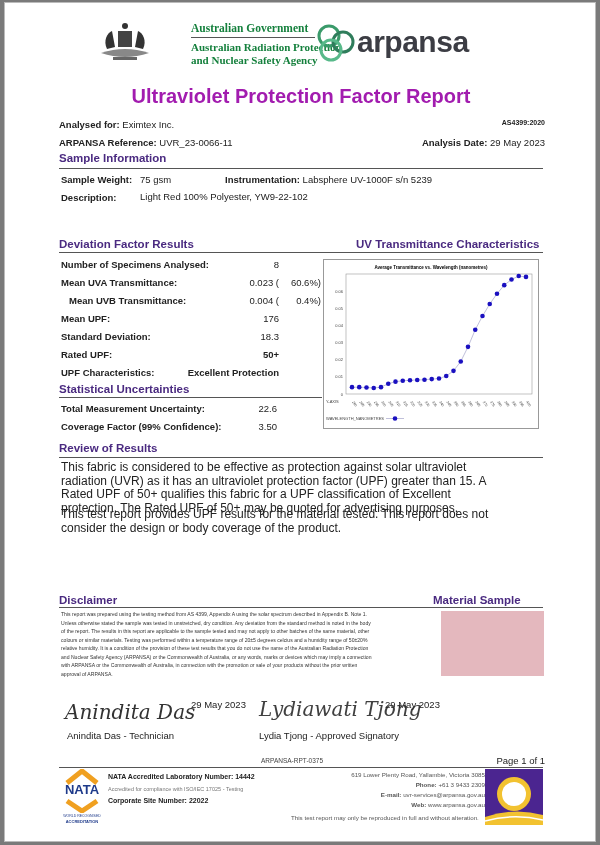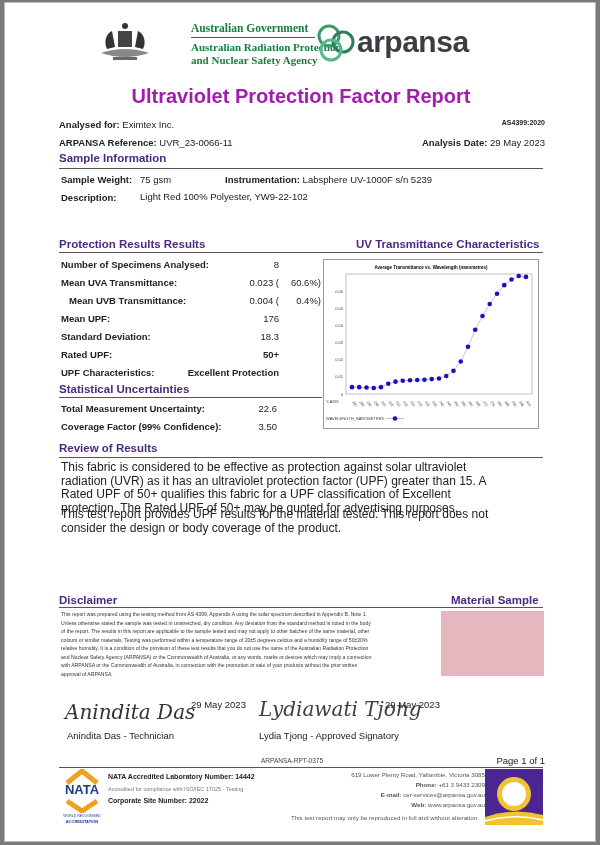--- a/index.html
+++ b/index.html
@@ -83,21 +83,21 @@
   <div class="abs rule" style="left:54px; top:165px; width:484px;"></div>
   <div class="abs t9 lbl" style="left:56px; top:171px;">Sample Weight:</div>
   <div class="abs t9" style="left:135px; top:171px;">75 gsm</div>
   <div class="abs t9" style="left:220px; top:171px;">
     <span class="lbl">Instrumentation:</span>
     <span>Labsphere UV-1000F s/n 5239</span>
   </div>
   <div class="abs t9 lbl" style="left:56px; top:189px;">Description:</div>
   <div class="abs t9" style="left:135px; top:188px;">Light Red 100% Polyester, YW9-22-102</div>
 
-  <div class="abs section-h" style="left:54px; top:235px;">Protection Results Results</div>
+  <div class="abs section-h" style="left:54px; top:235px;">Deviation Factor Results</div>
   <div class="abs rule" style="left:54px; top:249px; width:484px;"></div>
   <div class="abs section-h" style="left:351px; top:235px;">UV Transmittance Characteristics</div>
 
   <div id="pf-rows"></div>
 
   <div class="abs section-h" style="left:54px; top:380px;">Statistical Uncertainties</div>
   <div class="abs rule" style="left:54px; top:394px; width:263px;"></div>
   <div id="unc-rows"></div>
 
   <div class="abs chart-box">
@@ -171,21 +171,21 @@
 
   <div class="abs section-h" style="left:54px; top:439px;">Review of Results</div>
   <div class="abs rule" style="left:54px; top:454px; width:484px;"></div>
   <div class="abs para" style="left:56px; top:458px; width:440px;">This fabric is considered to be effective as protection against solar ultraviolet radiation  (UVR) as it has an ultraviolet protection factor (UPF) greater than 15.  A Rated UPF of 50+ qualifies this fabric for a UPF classification of Excellent protection. The Rated UPF of 50+ may be quoted for advertising purposes.</div>
   <div class="abs para" style="left:56px; top:505px; width:440px;">This test report provides UPF results for the material tested. This report does not consider the design or body coverage of the product.</div>
 
   <div class="abs section-h" style="left:54px; top:591px;">Disclaimer</div>
   <div class="abs rule" style="left:54px; top:604px; width:484px;"></div>
   <div class="abs disc" style="left:56px; top:607px; width:312px;">This report was prepared using the testing method from AS 4399, Appendix A using the solar spectrum described in Appendix B. Note 1. Unless otherwise stated the sample was tested in unstretched, dry condition. Any deviation from the standard method is noted in the body of the report. The results in this report are applicable to the sample tested and may not apply to other batches of the same material, other colours or similar materials. Testing was performed within a temperature range of 20±5 degrees celcius and a humidity range of 50±20% relative humidity. It is a condition of the provision of these test results that you do not use the name of the Australian Radiation Protection and Nuclear Safety Agency (ARPANSA) or the Commonwealth of Australia, or any words, marks or devices which may imply a connection with ARPANSA or the Commonwealth of Australia, in connection with the promotion or sale of your products without the prior written approval of ARPANSA.</div>
 
-  <div class="abs section-h" style="left:446px; top:591px;">Material Sample</div>
+  <div class="abs section-h" style="left:428px; top:591px;">Material Sample</div>
   <div class="abs sample-swatch"></div>
 
   <div class="abs sig" style="left:60px; top:697px; color:#333;">Anindita Das</div>
   <div class="abs t9" style="left:186px; top:696px;">29 May 2023</div>
   <div class="abs t9" style="left:62px; top:727px;">Anindita Das - Technician</div>
 
   <div class="abs sig" style="left:254px; top:694px; color:#404040;">Lydiawati Tjong</div>
   <div class="abs t9" style="left:380px; top:696px;">29 May 2023</div>
   <div class="abs t9" style="left:254px; top:727px;">Lydia Tjong - Approved Signatory</div>
 

